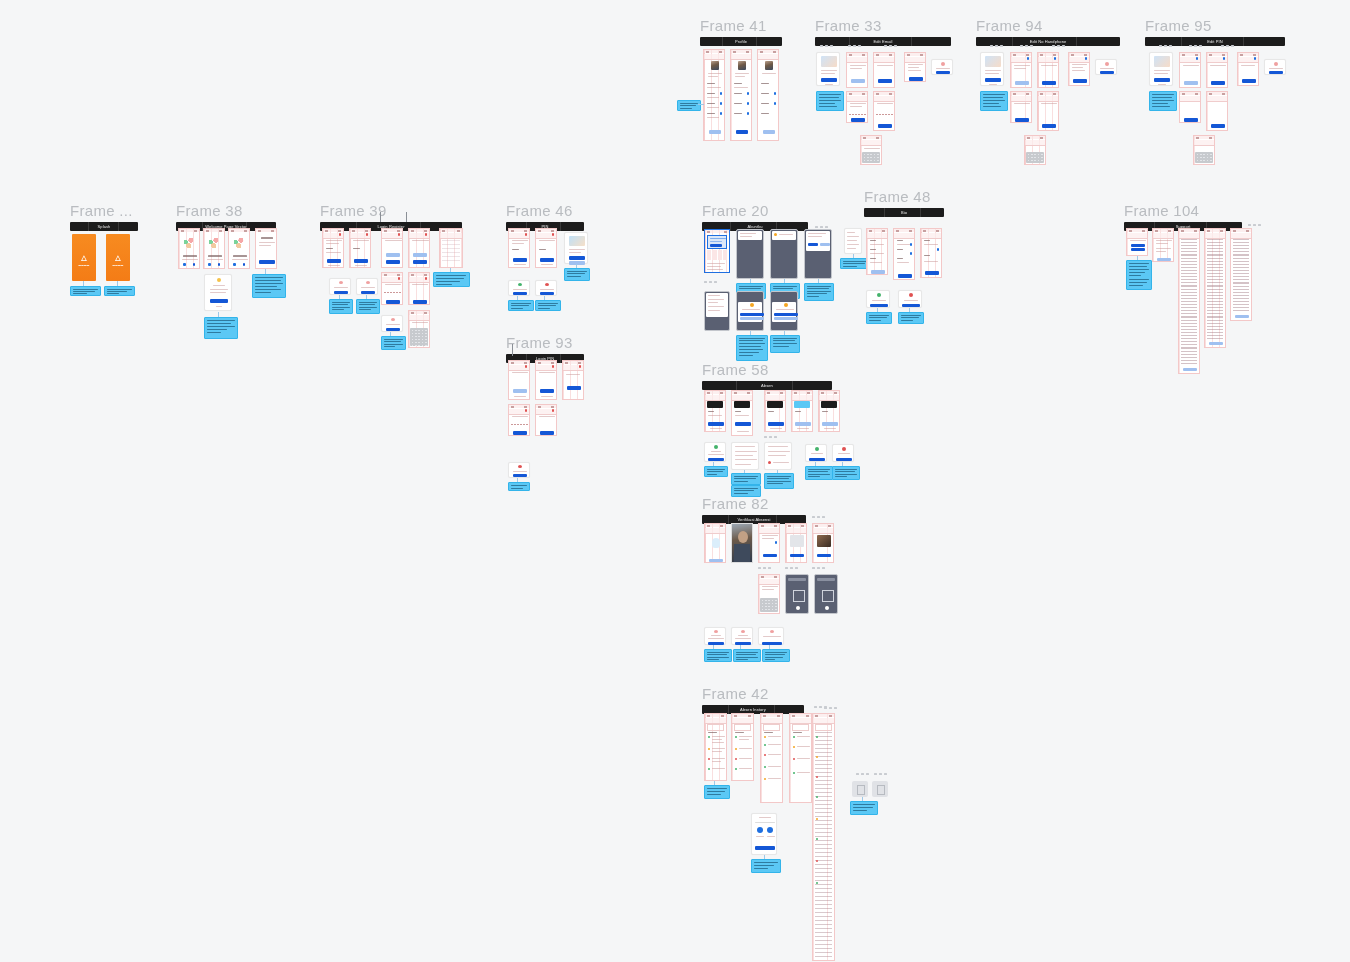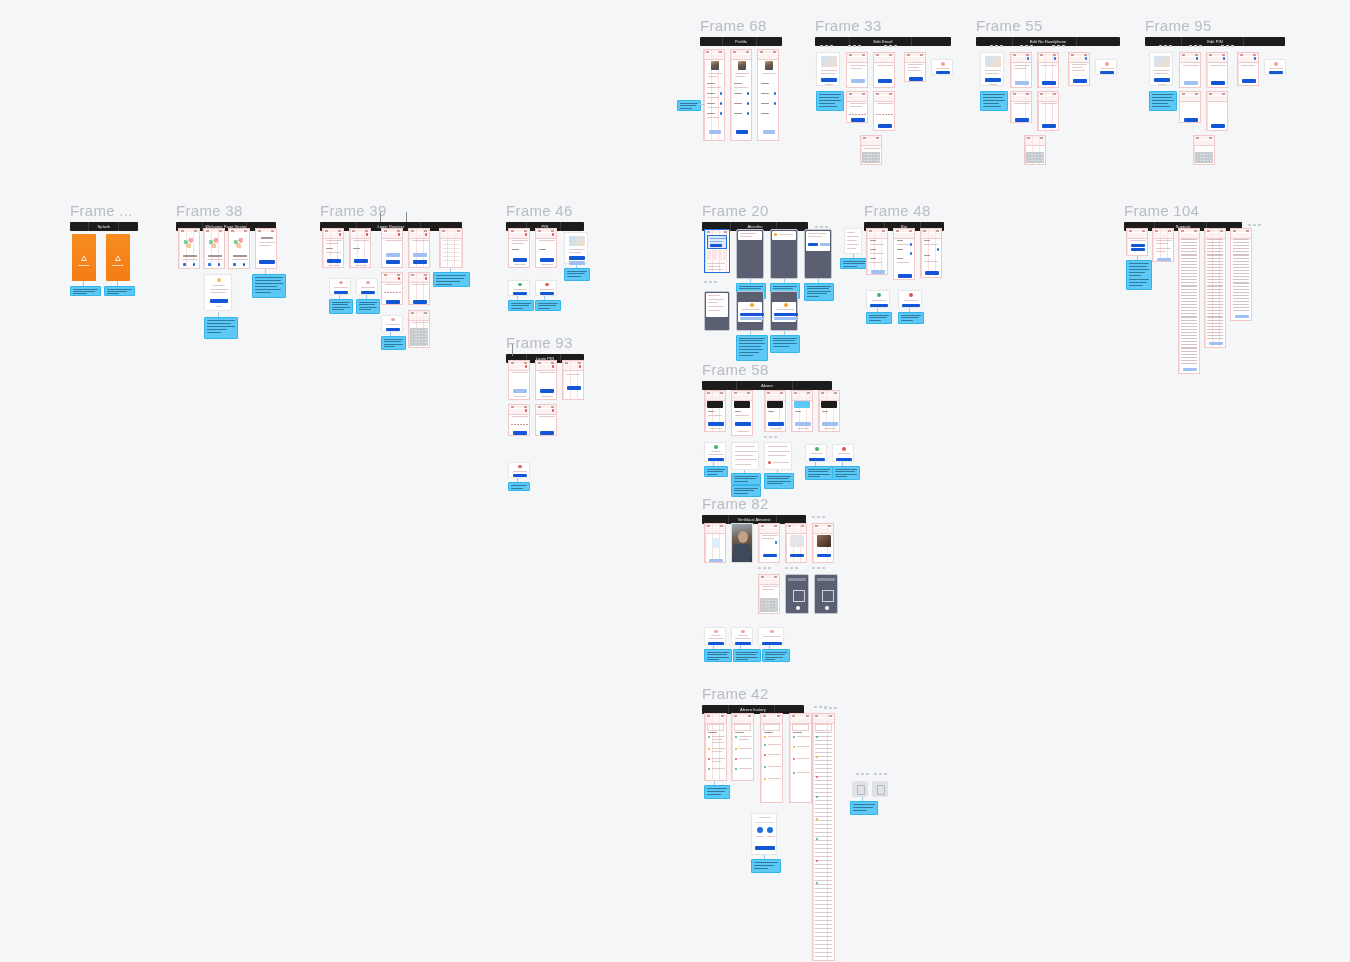--- a/index.html
+++ b/index.html
@@ -150,21 +150,21 @@
     background: linear-gradient(160deg,#b9a08c 0%,#6f5a47 45%,#3c4a5e 100%);
     border-radius:1px;
   }
 </style>
 </head>
 <body>
 
 <div id="canvas">
 
 <div class="frame-group" style="left:700px;top:18px;width:82px;">
-  <div class="frame-label">Frame 68</div>
+  <div class="frame-label">Frame 41</div>
   <div class="frame-titlebar" style="width:82px;">
     <span class="ft-seg" style="left:22px"></span>
         <span class="ft-seg" style="left:56px"></span>
     <span class="ft-text">Profile</span>
   </div>
   <div style="position:relative;height:100px;width:82px;margin-top:3px;">
 
     <div class="scr wire" style="left:3px;top:0;width:22px;height:92px;">
       <div class="statusbar">
             <i class="sb-dot" style="left:2px"></i>
@@ -344,21 +344,21 @@
           <i class="sb-dot" style="left:2px"></i>
           <i class="sb-dot" style="right:2px"></i>
         </div>
     <div class="navbar"></div>
     <div class="txt" style="left:3px;top:12px;width:16px;"></div>
     <div class="keyboard"></div>
   </div>
 </div>
 
 <div class="frame-group" style="left:976px;top:18px;width:145px;">
-  <div class="frame-label">Frame 55</div>
+  <div class="frame-label">Frame 94</div>
   <div class="frame-titlebar" style="width:144px;">
     <span class="ft-seg" style="left:36px"></span>
         <span class="ft-seg" style="left:100px"></span>
     <span class="ft-text">Edit No Handphone</span>
   </div>
 </div>
 <div style="position:absolute;left:976px;top:45px;width:150px;height:140px;">
   <div class="dots" style="left:14px;top:0px;">
         <i></i>
         <i></i>
@@ -1080,21 +1080,21 @@
     <i class="nl" style="top:19px;width:14px"></i>
   </div>
   <div class="note" style="left:68px;top:106px;width:28px;height:16px;">
     <i class="nl" style="top:1.5px;width:24px"></i>
         <i class="nl" style="top:4px;width:22px"></i>
     <i class="nl" style="top:7px;width:24px"></i>
         <i class="nl" style="top:10px;width:16px"></i>
   </div>
 </div>
 
-<div class="frame-group" style="left:864px;top:203px;width:85px;">
+<div class="frame-group" style="left:864px;top:189px;width:85px;">
   <div class="frame-label">Frame 48</div>
   <div class="frame-titlebar" style="width:80px;">
     <span class="ft-seg" style="left:20px"></span>
         <span class="ft-seg" style="left:56px"></span>
     <span class="ft-text">Bio</span>
   </div>
 </div>
 <div style="position:absolute;left:840px;top:228px;width:110px;height:115px;">
   <div class="scr card" style="left:4px;top:0;width:18px;height:26px;">
     <div class="txt" style="left:2px;top:3px;width:8px;"></div>

